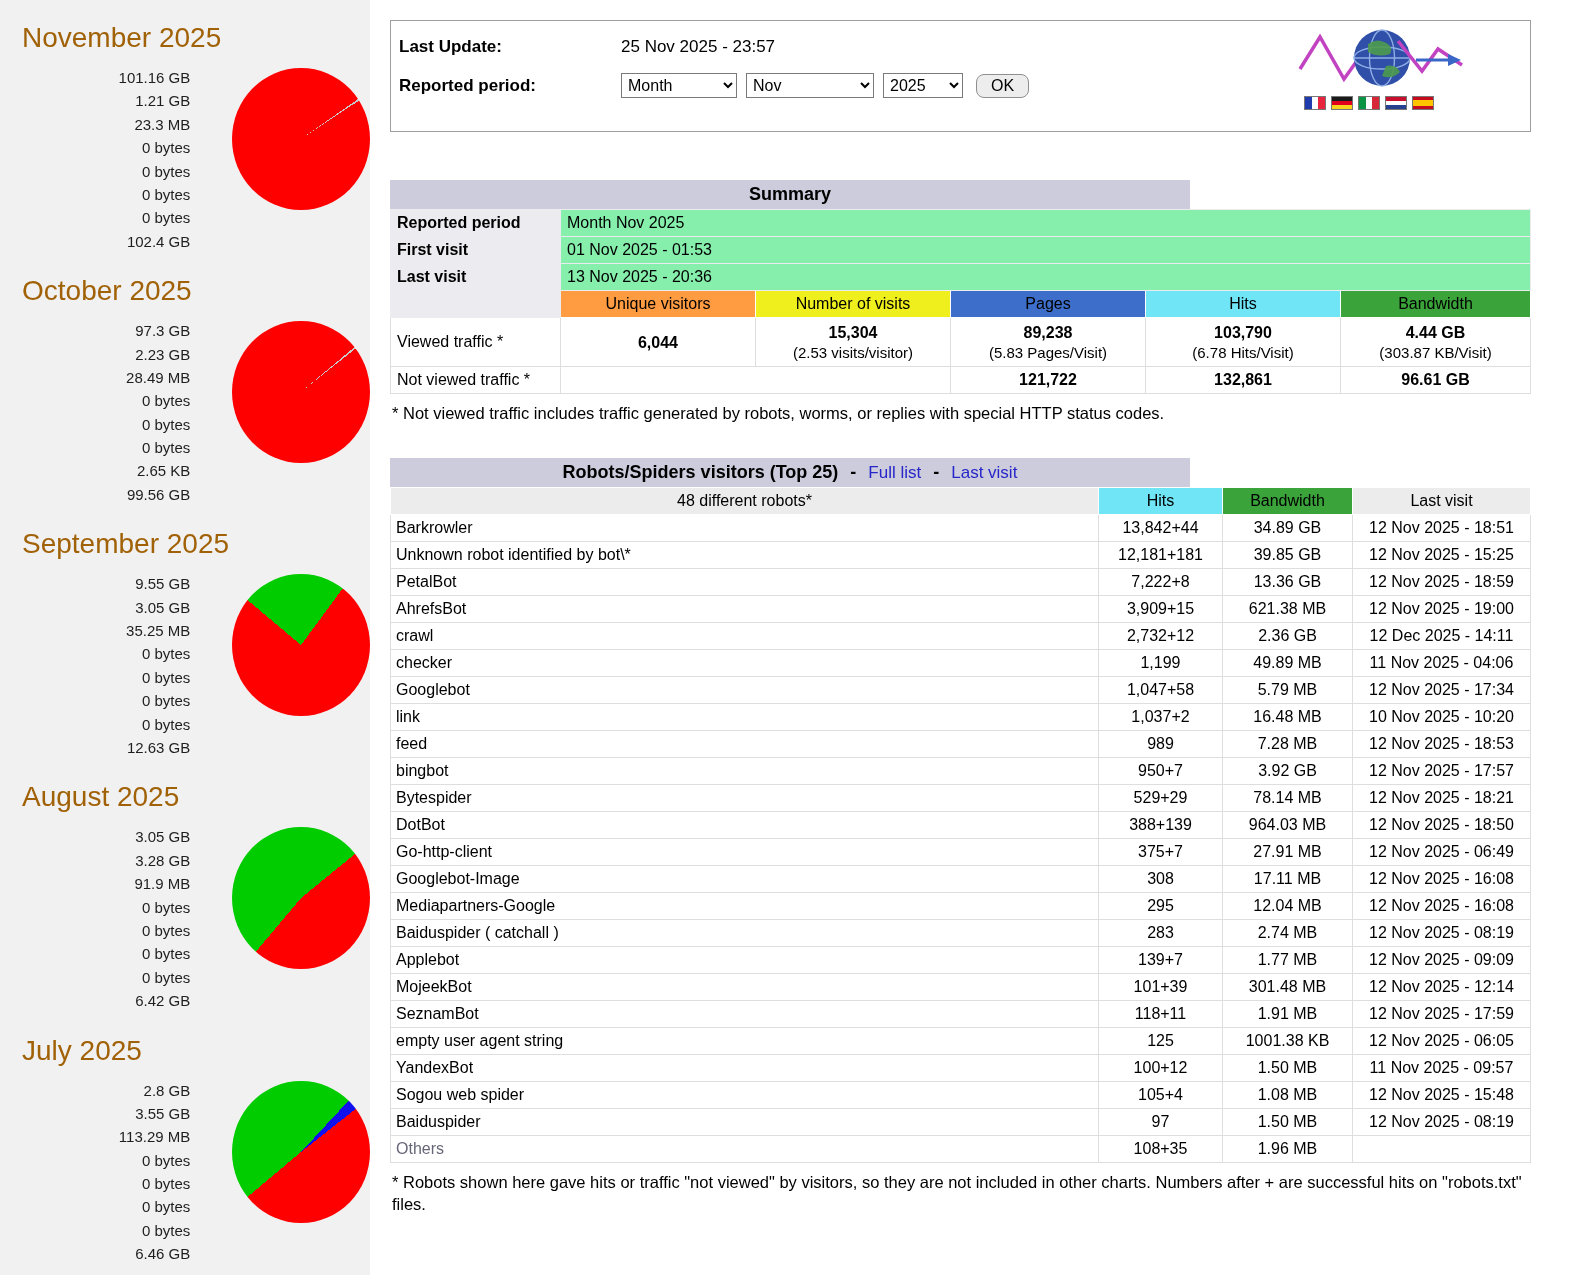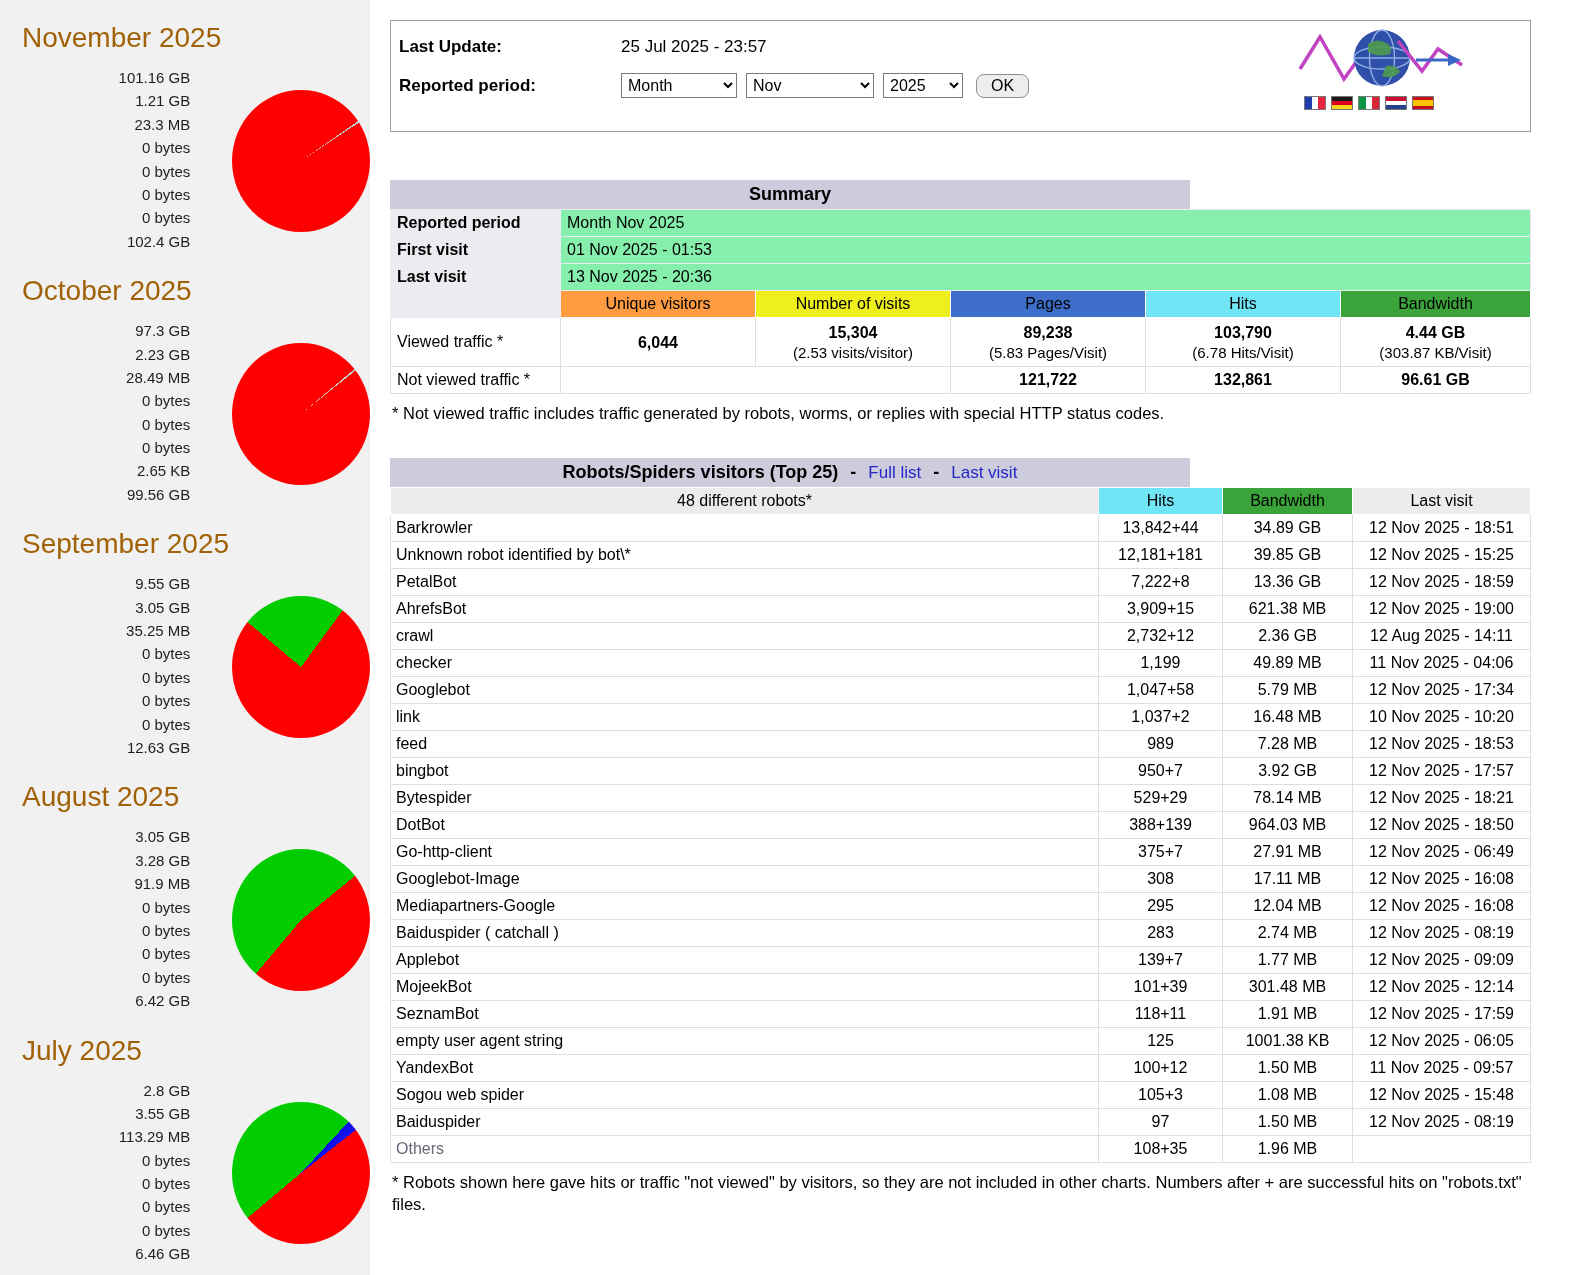--- a/index.html
+++ b/index.html
@@ -5,21 +5,21 @@
   * { box-sizing: border-box; }
   html, body { margin:0; padding:0; background:#fff; color:#000;
     font-family:"Liberation Sans", sans-serif; font-size:16px; }
   .page { position:relative; width:1571px; min-height:1275px; overflow:hidden; }
 
   
   .sidebar { position:absolute; left:0; top:0; width:370px; height:1275px;
     background:#F1F1F1; padding-top:6px; }
   .month-block { margin-bottom:22px; }
   .month-title { font-size:28px; color:#a16207; margin:16px 0 12px 22px; }
-  .month-row { display:flex; align-items:center;margin-left:40px; }
+  .month-row { display:flex; align-items:flex-start;margin-left:40px; }
   .month-values { width:155px; text-align:right; font-size:15px; color:#1E1E1E; line-height:1.56; }
   .pie { width:142px; height:142px; border-radius:50%; margin-left:42px; margin-top:2px; }
 
   
   .main { position:absolute; left:390px; top:0; width:1141px; }
 
   
   .topbox { border:1px solid #9E9E9E; margin-top:20px; padding:12px 8px 14px; position:relative; min-height:112px; }
   .toprow { display:flex; align-items:center; margin:4px 0 16px; }
   .toprow:last-child { margin-bottom:2px; }
@@ -163,21 +163,21 @@
         <div class="pie" style="background: conic-gradient(from 230deg, rgb(0, 204, 0) 0%, rgb(0, 204, 0) 48%, rgb(17, 17, 238) 48%, rgb(17, 17, 238) 50.5%, rgb(255, 0, 0) 50.5%, rgb(255, 0, 0) 100%);"></div>
       </div>
     </div>
     </div>
 
   <div class="main">
 
     <div class="topbox">
       <div class="toprow">
         <div class="toplabel">Last Update:</div>
-        <div class="topvalue">25 Jul 2025 - 23:57</div>
+        <div class="topvalue">25 Nov 2025 - 23:57</div>
       </div>
       <div class="toprow">
         <div class="toplabel">Reported period:</div>
         <select class="selu"><option>Month</option></select>
         <select class="selm"><option>Nov</option></select>
         <select class="sely"><option>2025</option></select>
         <button class="okbtn">OK</button>
       </div>
       <div class="brand">
         <svg width="166" height="62" viewBox="0 0 166 62">
@@ -313,21 +313,21 @@
           <tr>
           <td class="rname">AhrefsBot</td>
           <td class="rc">3,909+15</td>
           <td class="rc">621.38 MB</td>
           <td class="rc">12 Nov 2025 - 19:00</td>
         </tr>
           <tr>
           <td class="rname">crawl</td>
           <td class="rc">2,732+12</td>
           <td class="rc">2.36 GB</td>
-          <td class="rc">12 Aug 2025 - 14:11</td>
+          <td class="rc">12 Dec 2025 - 14:11</td>
         </tr>
           <tr>
           <td class="rname">checker</td>
           <td class="rc">1,199</td>
           <td class="rc">49.89 MB</td>
           <td class="rc">11 Nov 2025 - 04:06</td>
         </tr>
           <tr>
           <td class="rname">Googlebot</td>
           <td class="rc">1,047+58</td>
@@ -413,21 +413,21 @@
           <td class="rc">12 Nov 2025 - 06:05</td>
         </tr>
           <tr>
           <td class="rname">YandexBot</td>
           <td class="rc">100+12</td>
           <td class="rc">1.50 MB</td>
           <td class="rc">11 Nov 2025 - 09:57</td>
         </tr>
           <tr>
           <td class="rname">Sogou web spider</td>
-          <td class="rc">105+3</td>
+          <td class="rc">105+4</td>
           <td class="rc">1.08 MB</td>
           <td class="rc">12 Nov 2025 - 15:48</td>
         </tr>
           <tr>
           <td class="rname">Baiduspider</td>
           <td class="rc">97</td>
           <td class="rc">1.50 MB</td>
           <td class="rc">12 Nov 2025 - 08:19</td>
         </tr>
           <tr>

